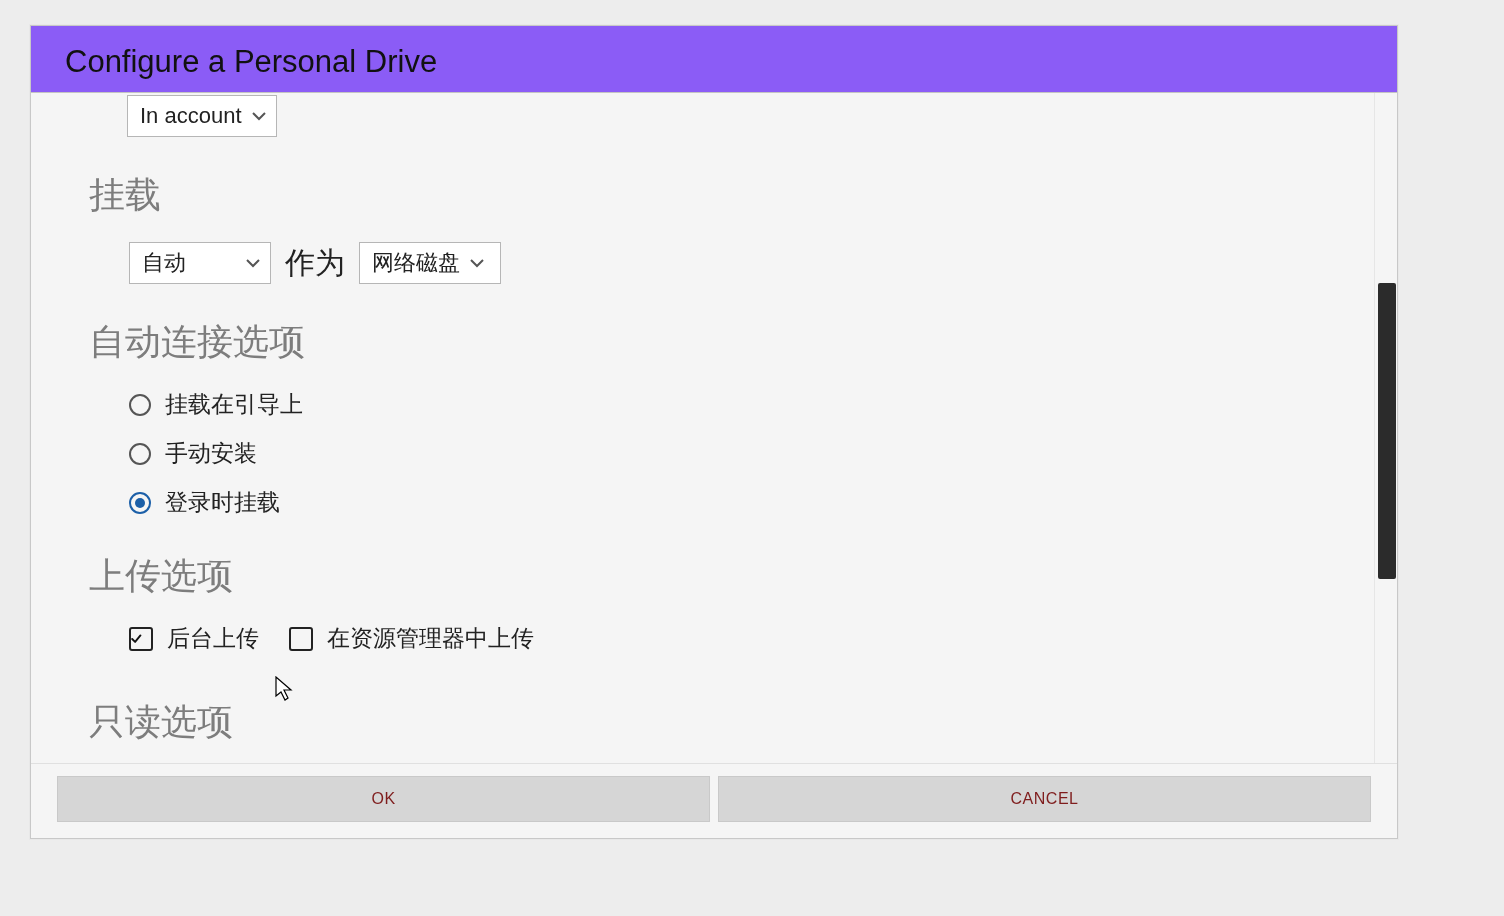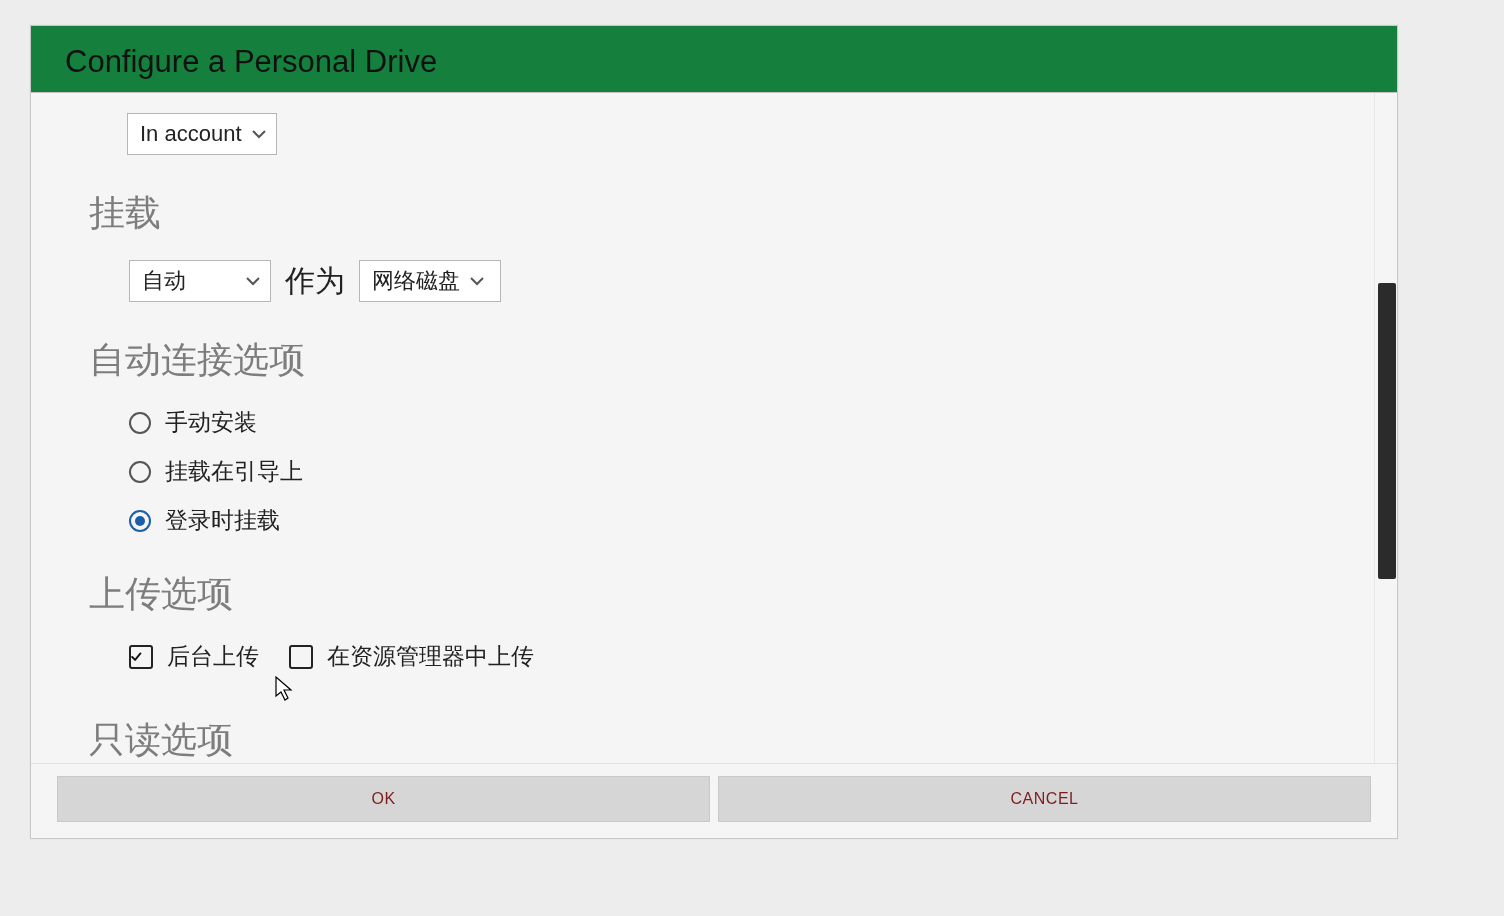--- a/index.html
+++ b/index.html
@@ -23,41 +23,41 @@
     display: flex;
     flex-direction: column;
   }
   .dialog-header {
     padding: 19px 34px 13px 34px;
     border-bottom: 1.5px solid #c4c4c4;
     font-size: 31px;
     font-weight: 400;
     color: #111;
     line-height: 1.1;
-    background: #15803d;
+    background: #8b5cf6;
   }
   .dialog-body-wrap {
     flex: 1;
     display: flex;
     overflow: hidden;
     background: #f5f5f5;
   }
   .dialog-body {
     flex: 1;
     overflow: hidden; 
     padding: 0 0 0 0;
     background: #f5f5f5;
   }
   .content {
     padding: 0 58px;
   }
 
   
   .top-dropdown-row {
-    margin-top: 20px;
+    margin-top: 2px;
     margin-left: 38px;
   }
   .dropdown {
     display: inline-flex;
     align-items: center;
     border: 1.5px solid #b6b6b6;
     background: #fff;
     padding: 4px 10px 4px 12px;
     font-size: 22px;
     color: #222;
@@ -233,25 +233,25 @@
                   <path d="M1 2 L7 8 L13 2" stroke="#555" stroke-width="2" fill="none"></path>
                 </svg>
             </span>
           </div>
         </div>
 
         <div class="section-title">自动连接选项</div>
         <div class="options-list">
           <label class="opt">
             <span class="radio"></span>
+            <span>挂载在引导上</span>
+          </label>
+          <label class="opt">
+            <span class="radio"></span>
             <span>手动安装</span>
-          </label>
-          <label class="opt">
-            <span class="radio"></span>
-            <span>挂载在引导上</span>
           </label>
           <label class="opt">
             <span class="radio selected"></span>
             <span>登录时挂载</span>
           </label>
         </div>
 
         <div class="section-title">上传选项</div>
         <div class="checkbox-list">
           <label class="opt">

